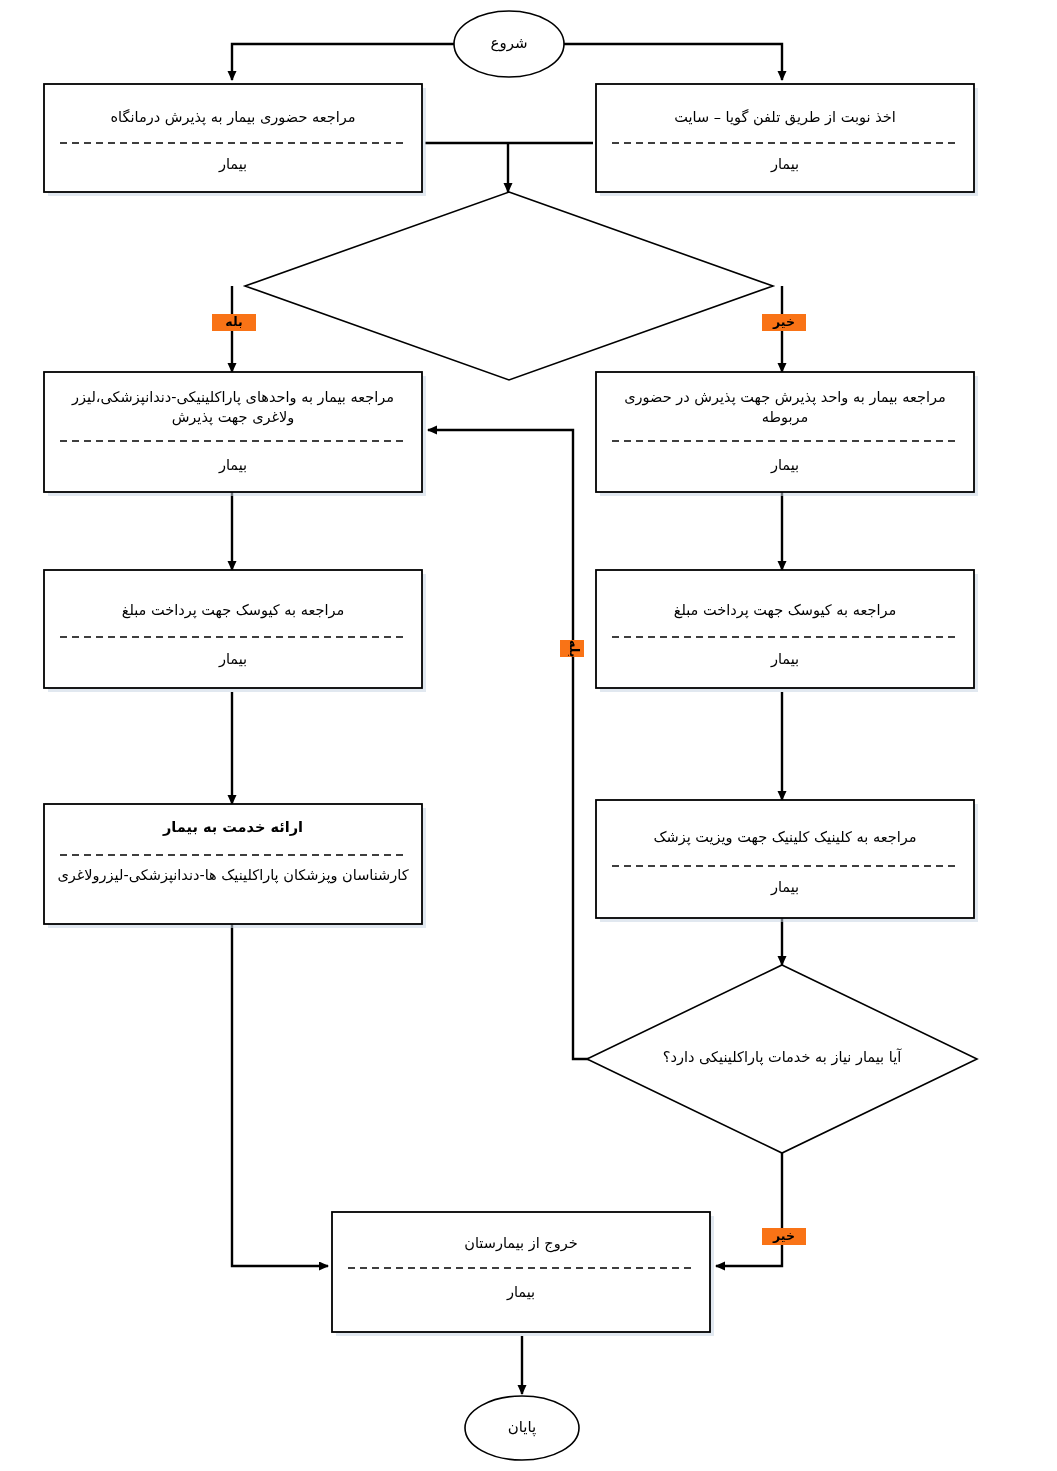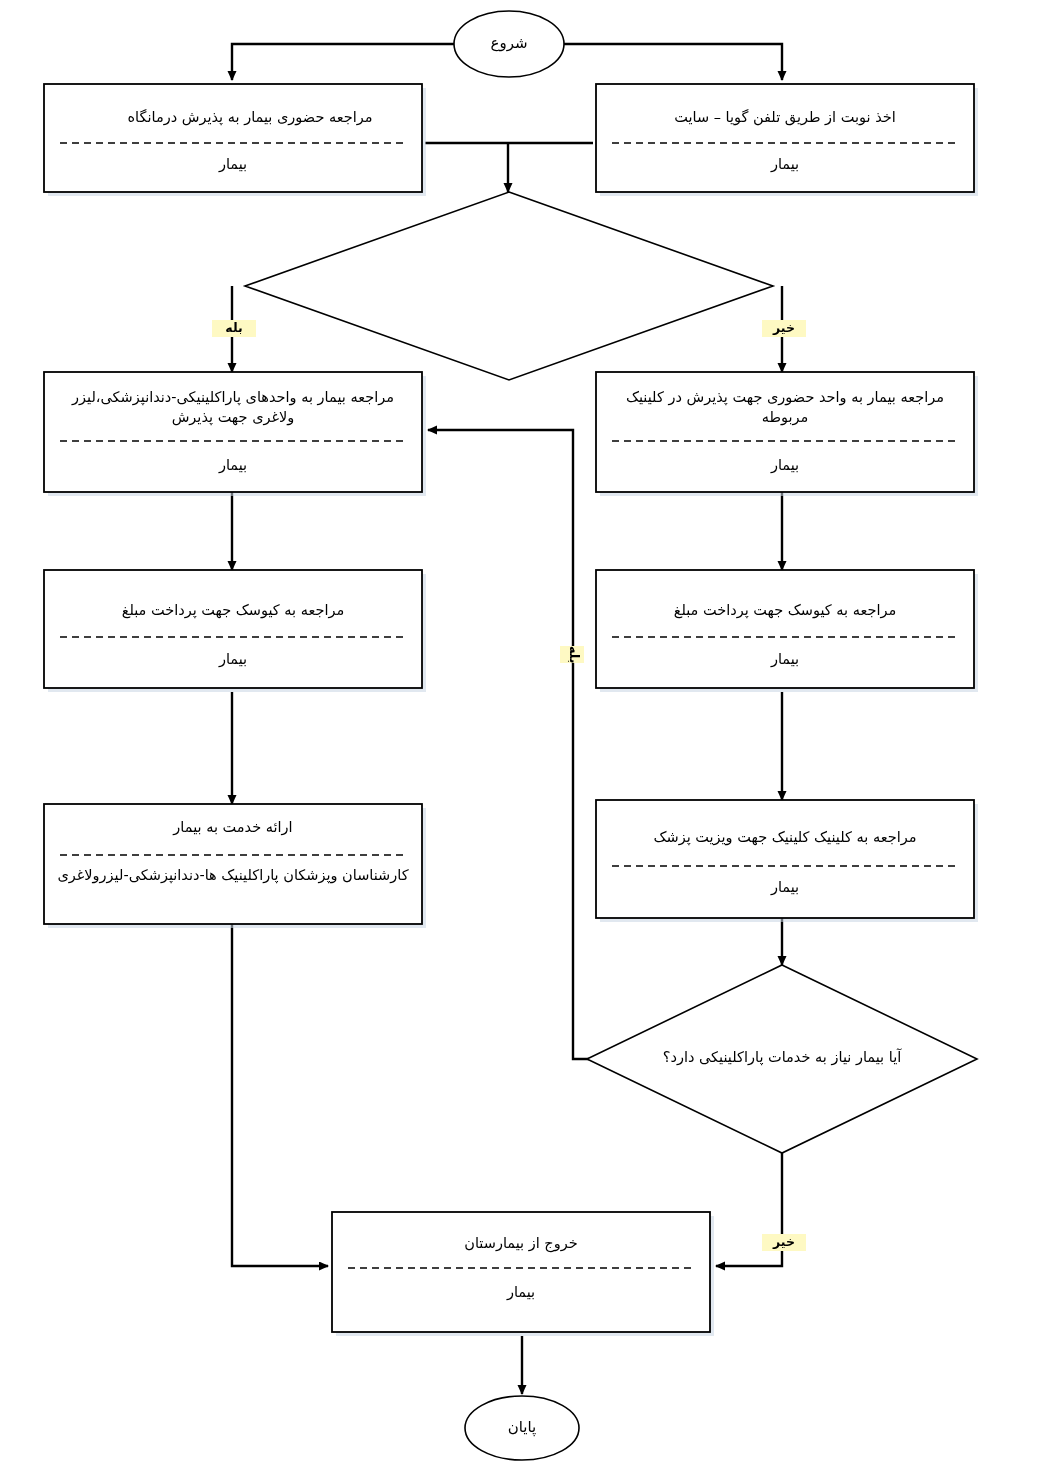--- a/index.html
+++ b/index.html
@@ -70,23 +70,22 @@
   }
   .edge-label {
     font-size: 12.5px;
     font-weight: bold;
   }
   .edge-label.vertical {
     writing-mode: vertical-rl;
     text-orientation: mixed;
   }
   .label-bg {
-    background: #fef9c3;
+    background: #f97316;
     padding: 0 2px;
-    margin-top: 6px;
   }
 </style>
 </head>
 <body>
 
 <div id="flowchart-canvas">
 
   <svg class="chart-svg" viewBox="0 0 1057 1471">
 
     <defs>
@@ -165,43 +164,43 @@
     <rect class="shadow-rect" x="336" y="1216" width="378" height="120"></rect>
     <rect class="node-shape process" x="332" y="1212" width="378" height="120"></rect>
     <line class="divider" x1="348" y1="1268" x2="696" y2="1268"></line>
 
     <ellipse class="node-shape" cx="522" cy="1428" rx="57" ry="32"></ellipse>
 
   </svg>
 
   <div class="txt terminator-label" style="left:454px; top:33px; width:110px;">شروع</div>
 
-  <div class="txt node-title" style="left:71px; top:108px; width:358px;">مراجعه حضوری بیمار به پذیرش درمانگاه</div>
+  <div class="txt node-title" style="left:54px; top:108px; width:358px;">مراجعه حضوری بیمار به پذیرش درمانگاه</div>
   <div class="txt node-role" style="left:54px; top:155px; width:358px;">بیمار</div>
 
   <div class="txt node-title" style="left:606px; top:108px; width:358px;">اخذ نوبت از طریق تلفن گویا – سایت</div>
   <div class="txt node-role" style="left:606px; top:155px; width:358px;">بیمار</div>
 
 
   <div class="txt edge-label label-bg" style="left:212px; top:314px; width:40px;">بله</div>
   <div class="txt edge-label label-bg" style="left:762px; top:314px; width:40px;">خیر</div>
 
   <div class="txt node-title" style="left:54px; top:388px; width:358px;">مراجعه بیمار به واحدهای پاراکلینیکی-دندانپزشکی،لیزر ولاغری جهت پذیرش</div>
   <div class="txt node-role" style="left:54px; top:456px; width:358px;">بیمار</div>
 
-  <div class="txt node-title" style="left:606px; top:388px; width:358px;">مراجعه بیمار به واحد حضوری جهت پذیرش در کلینیک مربوطه</div>
+  <div class="txt node-title" style="left:606px; top:388px; width:358px;">مراجعه بیمار به واحد پذیرش جهت پذیرش در حضوری مربوطه</div>
   <div class="txt node-role" style="left:606px; top:456px; width:358px;">بیمار</div>
 
   <div class="txt node-title" style="left:54px; top:601px; width:358px;">مراجعه به کیوسک جهت پرداخت مبلغ</div>
   <div class="txt node-role" style="left:54px; top:650px; width:358px;">بیمار</div>
 
   <div class="txt node-title" style="left:606px; top:601px; width:358px;">مراجعه به کیوسک جهت پرداخت مبلغ</div>
   <div class="txt node-role" style="left:606px; top:650px; width:358px;">بیمار</div>
 
-  <div class="txt node-title" style="left:54px; top:818px; width:358px;">ارائه خدمت به بیمار</div>
+  <div class="txt node-title" style="left:54px; top:818px; width:358px;font-weight:bold;">ارائه خدمت به بیمار</div>
   <div class="txt node-role" style="left:54px; top:866px; width:358px;">کارشناسان وپزشکان پاراکلینیک ها-دندانپزشکی-لیزرولاغری</div>
 
   <div class="txt node-title" style="left:606px; top:828px; width:358px;">مراجعه به کلینیک کلینیک جهت ویزیت پزشک</div>
   <div class="txt node-role" style="left:606px; top:878px; width:358px;">بیمار</div>
 
   <div class="txt edge-label vertical label-bg" style="left:560px; top:640px; width:20px;">بله</div>
 
   <div class="txt decision-text" style="left:602px; top:1048px; width:360px;">آیا بیمار نیاز به خدمات پاراکلینیکی دارد؟</div>
 
   <div class="txt edge-label label-bg" style="left:762px; top:1228px; width:40px;">خیر</div>

